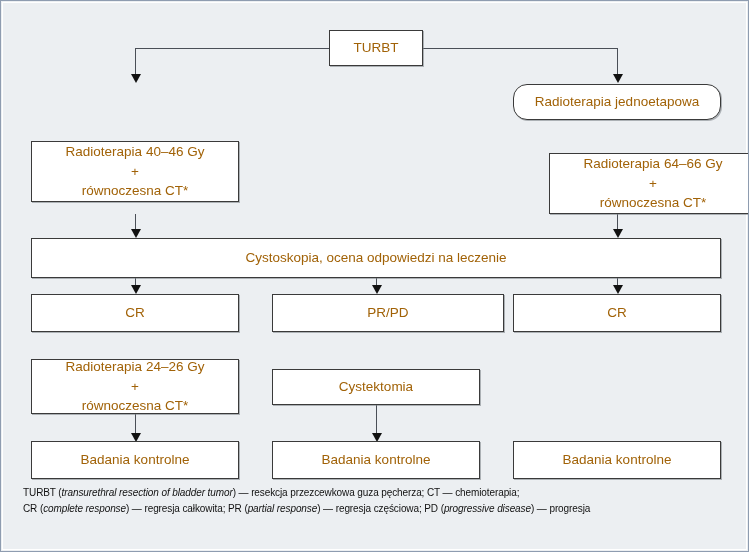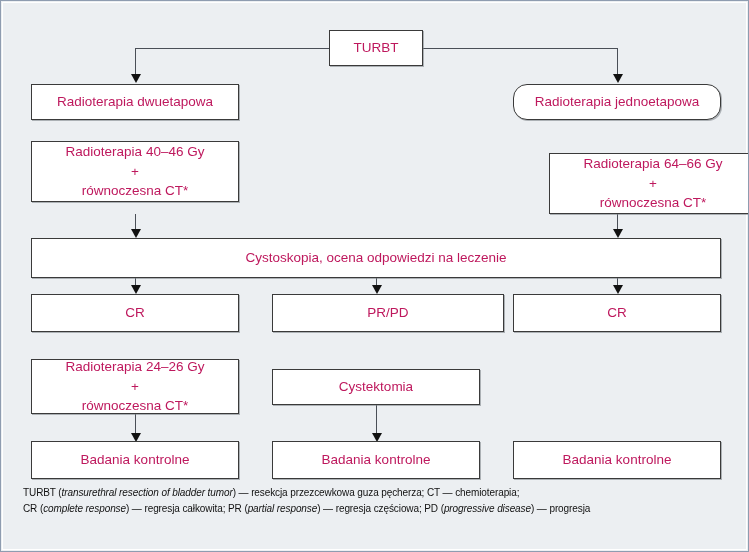--- a/index.html
+++ b/index.html
@@ -28,21 +28,21 @@
   
   .node {
     position: absolute;
     background: #ffffff;
     border: 1px solid #3a3a3a;
     box-sizing: border-box;
     display: flex;
     align-items: center;
     justify-content: center;
     text-align: center;
-    color: #be185d;
+    color: #a16207;
     font-size: 13.5px;
     line-height: 1.45;
     box-shadow: 1px 1px 0 rgba(120,125,132,0.55);
     z-index: 3;
   }
   .node .lines {
     display: block;
     width: 100%;
   }
   .node .ln { display: block; white-space: nowrap; }
@@ -90,25 +90,20 @@
       </span>
   </div>
 
   <div class="hline" style="left:134px; top:47px; width:194px;"></div>
   <div class="hline" style="left:422px; top:47px; width:194px;"></div>
   <div class="vline" style="left:134px; top:47px; height:27px;"></div>
   <div class="vline" style="left:616px; top:47px; height:27px;"></div>
   <div class="arrowhead" style="left:130px; top:73px;"></div>
   <div class="arrowhead" style="left:612px; top:73px;"></div>
 
-  <div class="node" style="left:30px; top:83px; width:208px; height:36px;">
-    <span class="lines">
-        <span class="ln">Radioterapia dwuetapowa</span>
-      </span>
-  </div>
   <div class="node" style="left:512px; top:83px; width:208px; height:36px;border-radius:14px;">
     <span class="lines">
         <span class="ln">Radioterapia jednoetapowa</span>
       </span>
   </div>
 
   <div class="node" style="left:30px; top:140px; width:208px; height:61px;">
     <span class="lines">
       <span class="ln">Radioterapia 40–46 Gy</span>
       <span class="ln">+</span>

